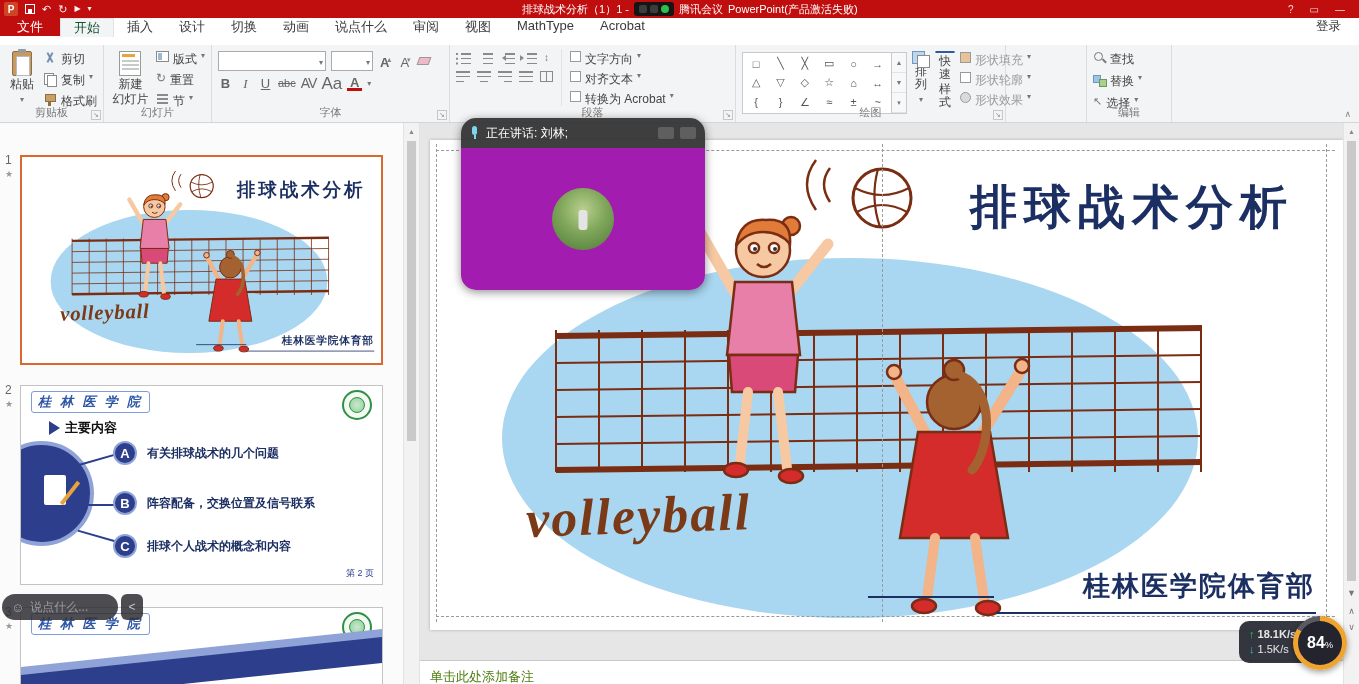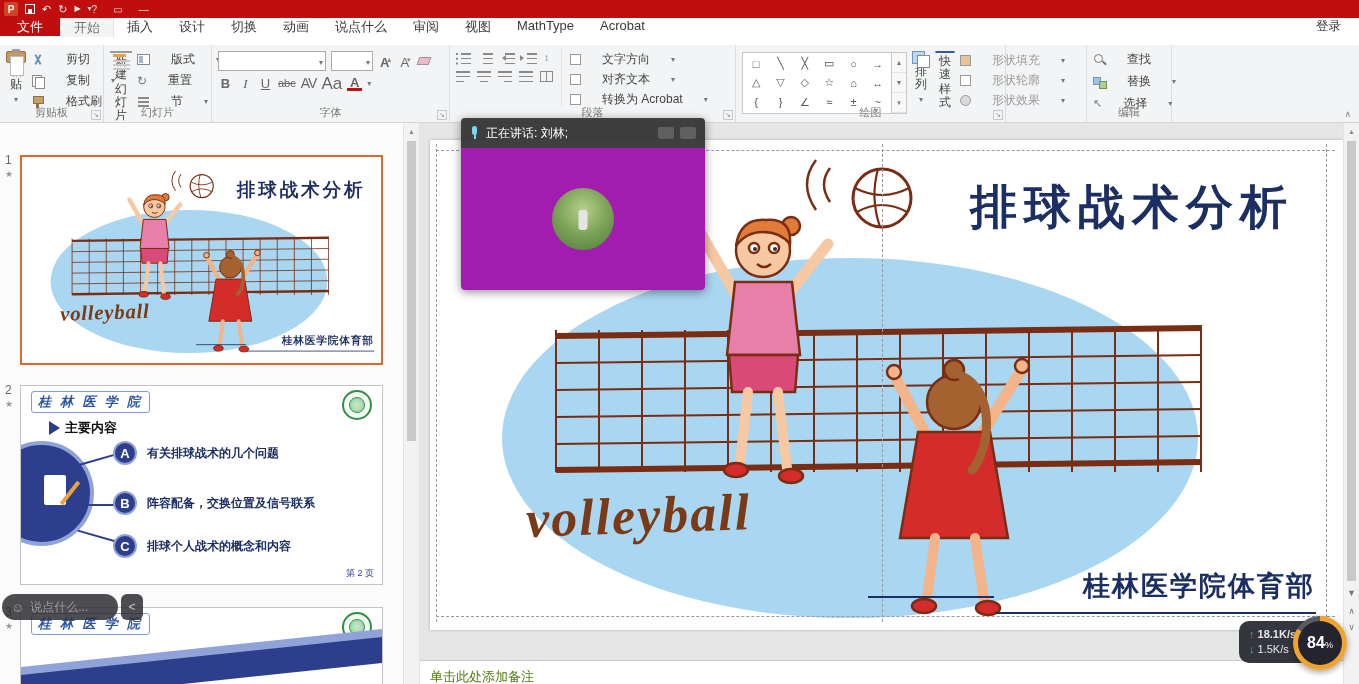--- a/index.html
+++ b/index.html
@@ -16,31 +16,31 @@
 .title-center{flex:1;display:flex;justify-content:center;align-items:center;gap:5px;font-size:11px;white-space:nowrap}
 .meet-pill{height:14px;background:#151515;border-radius:3px;display:flex;align-items:center;gap:3px;padding:0 5px}
 .meet-pill .blob{width:8px;height:8px;background:#3c3c3c;border-radius:2px}
 .meet-pill .dot{width:8px;height:8px;border-radius:50%;background:#2EBD4E}
 .tb-right{display:flex;gap:16px;padding-right:14px;font-size:10px;opacity:.85;align-items:center}
 
 
 .tabrow{position:absolute;top:18px;left:0;right:0;height:27px;background:#fff;display:flex;z-index:29;align-items:flex-start}
 .tab{display:flex;align-items:center;padding:0 13px;font-size:13px;color:#3a3a3a}
 .tab-file{background:#C00E0E;color:#fff;padding:0 17px}
-.tab-active{background:#F3F4F5;color:#737373;border:1px solid #E2E3E4;border-bottom:none}
+.tab-active{background:#F3F4F5;color:#14532d;border:1px solid #E2E3E4;border-bottom:none}
 .signin{margin-left:auto;display:flex;align-items:center;padding-right:18px;font-size:12.5px;color:#333}
 
 
 .ribbon{position:absolute;top:45px;left:0;right:0;height:78px;background:#F3F4F5;border-bottom:1px solid #D4D5D6;display:flex;z-index:28}
 .group{position:relative;border-right:1px solid #DCDDDE;padding:4px 6px 16px 6px;display:flex;gap:5px}
 .glabel{position:absolute;left:0;right:0;bottom:2px;text-align:center;font-size:11px;color:#7A7A7A}
 .launch{position:absolute;right:2px;bottom:2px;font-size:7px;color:#8a8a8a;border:1px solid #C6C7C8;width:10px;height:10px;line-height:8px;text-align:center}
 .btn-lg{display:flex;flex-direction:column;align-items:center;width:50px;gap:2px;font-size:12px;color:#444;text-align:center;padding-top:2px;line-height:13px}
 .vcol{display:flex;flex-direction:column;gap:4px;justify-content:flex-start;padding-top:2px}
-.btn-sm{display:flex;align-items:center;gap:21px;font-size:12px;color:#444;height:17px;white-space:nowrap}
+.btn-sm{display:flex;align-items:flex-start;gap:4px;font-size:12px;color:#444;height:17px;white-space:nowrap}
 .dd{font-size:8px;color:#777}
 .ic14{width:14px;height:14px;position:relative;display:inline-block}
 .ic12{width:13px;height:13px;position:relative;display:inline-block}
 
 .ic-paste{width:20px;height:26px;background:#C89A5F;border:1px solid #8B6F47;border-radius:2px;position:relative}
 .ic-paste::before{content:"";position:absolute;left:3px;top:4px;width:12px;height:18px;background:#fff;border:1px solid #bbb}
 .ic-paste::after{content:"";position:absolute;left:5px;top:-3px;width:8px;height:4px;background:#9a9a9a;border-radius:1px}
 .ic-cut::before,.ic-cut::after{content:"";position:absolute;top:1px;left:6px;width:2px;height:11px;background:#6f8fae}
 .ic-cut::before{transform:rotate(28deg)}.ic-cut::after{transform:rotate(-28deg)}
 .ic-copy::before{content:"";position:absolute;left:1px;top:1px;width:8px;height:10px;background:#fff;border:1px solid #8a8a8a}
@@ -147,21 +147,21 @@
 .scene-title{position:absolute;left:540px;top:36px;font-family:"Liberation Serif",serif;font-weight:bold;font-size:47px;color:#1C2F63;letter-spacing:7px;white-space:nowrap}
 .scene-word{position:absolute;left:96px;top:346px;font-family:"Liberation Serif",serif;font-style:italic;font-weight:bold;font-size:52px;color:#7A3A17;letter-spacing:2px;transform:rotate(-2deg);white-space:nowrap}
 .scene-dept{position:absolute;right:28px;top:428px;font-family:"Liberation Serif",serif;font-weight:bold;font-size:27px;color:#1C2F63;letter-spacing:2px;white-space:nowrap}
 .dline1{position:absolute;left:438px;top:456px;width:126px;height:2px;background:#1C2F63}
 .dline2{position:absolute;left:566px;top:472px;width:320px;height:2px;background:#1C2F63}
 .guide{position:absolute;pointer-events:none}
 .gh{left:6px;right:8px;border-top:1px dashed #9a9a9a}
 .gv{top:4px;bottom:8px;border-left:1px dashed #9a9a9a}
 
 
-.meeting{position:absolute;left:461px;top:118px;width:244px;height:172px;z-index:60;border-radius:4px;overflow:hidden;box-shadow:0 2px 10px rgba(0,0,0,.45)}
+.meeting{position:absolute;left:461px;top:118px;width:244px;height:172px;z-index:60;border-radius:15px;overflow:hidden;box-shadow:0 2px 10px rgba(0,0,0,.45)}
 .m-head{height:30px;background:rgba(48,48,48,.93);display:flex;align-items:center;gap:7px;padding:0 9px;color:#fff;font-size:12px}
 .m-mic{width:9px;height:14px;position:relative;flex:none}
 .m-mic::before{content:"";position:absolute;left:2px;top:0;width:5px;height:9px;background:#7FD4F0;border-radius:3px}
 .m-mic::after{content:"";position:absolute;left:3.5px;top:9px;width:2px;height:4px;background:#7FD4F0}
 .m-blobs{margin-left:auto;display:flex;gap:6px}
 .m-blob{width:16px;height:12px;background:#888;opacity:.45;border-radius:2px}
 .m-body{height:164px;background:#a21caf;position:relative}
 .m-avatar{position:absolute;left:50%;top:40px;transform:translateX(-50%);width:62px;height:62px;border-radius:50%;background:radial-gradient(circle at 50% 35%,#B9CF8E 0%,#7FA65A 45%,#4E7A38 100%);overflow:hidden}
 .m-avatar::after{content:"";position:absolute;left:50%;top:22px;transform:translateX(-50%);width:9px;height:20px;background:#E4E4E2;border-radius:3px}
 .m-name{position:absolute;left:3px;bottom:3px;display:flex;align-items:center;height:18px;background:rgba(15,15,15,.78);gap:5px;color:#fff;font-size:11px;padding-right:7px}
@@ -191,20 +191,30 @@
 <body>
 
 <div class="titlebar">
   <div class="qat">
     <span class="ppt-logo">P</span>
     <span class="ic-save"></span>
     <span class="qat-g">↶</span>
     <span class="qat-g">↻</span>
     <span class="qat-g" style="font-size:8px">▶</span>
     <span class="qat-g" style="font-size:8px">▾</span>
+  </div>
+  <div class="title-center">
+    <span>排球战术分析（1）1 -</span>
+    <span class="meet-pill">
+      <span class="blob"></span>
+      <span class="blob"></span>
+      <span class="dot"></span>
+    </span>
+    <span>腾讯会议</span>
+    <span>PowerPoint(产品激活失败)</span>
   </div>
   <div class="tb-right">
     <span>?</span>
     <span>▭</span>
     <span>—</span>
   </div>
 </div>
 
 <div class="tabrow">
   <div class="tab tab-file">文件</div>

